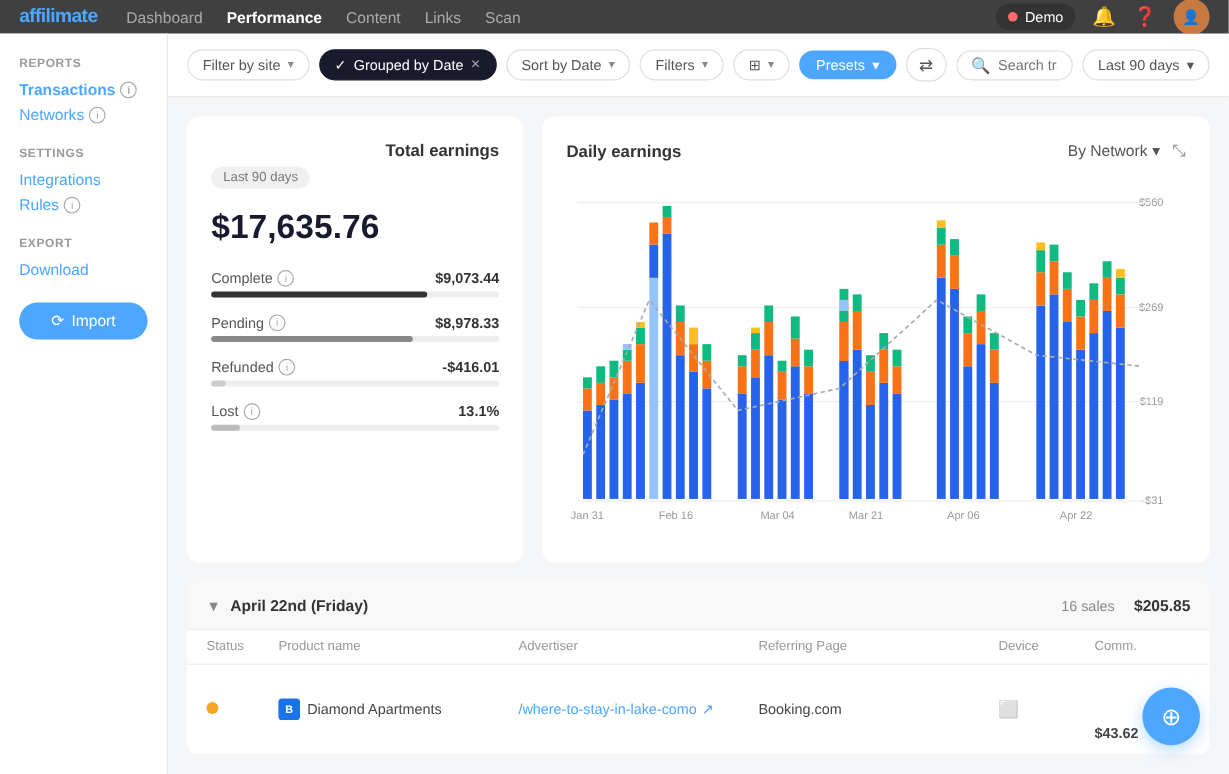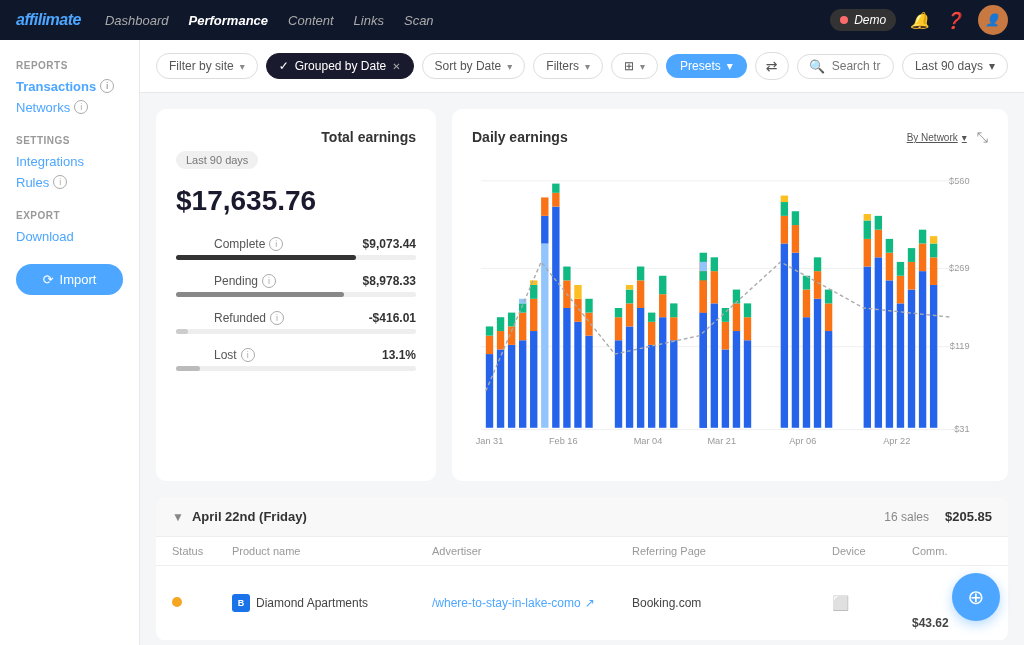--- a/index.html
+++ b/index.html
@@ -1,38 +1,38 @@
 <!DOCTYPE html>
 <html><head>
   <meta charset="utf-8">
   <style>
     * { box-sizing: border-box; margin: 0; padding: 0; }
     body { font-family: -apple-system, BlinkMacSystemFont, 'Segoe UI', sans-serif; background: #f5f6f8; color: #333; font-size: 13px; }
 
     
-    .navbar { background: #0f172a; display: flex; align-items: center; height: 40px; padding: 0 16px; gap: 24px; font-style: italic; }
+    .navbar { background: #404040; display: flex; align-items: center; height: 28px; padding: 0 16px; gap: 24px; }
     .navbar-brand { color: #fff; font-weight: 700; font-size: 16px; letter-spacing: -0.5px; }
     .navbar-brand span { color: #4da6ff; }
     .nav-links { display: flex; gap: 20px; flex: 1; }
     .nav-link { color: #aaa; font-size: 13px; text-decoration: none; cursor: pointer; }
     .nav-link.active { color: #fff; font-weight: 600; }
     .nav-right { display: flex; align-items: center; gap: 14px; }
     .demo-badge { background: #333; color: #fff; font-size: 12px; padding: 4px 10px; border-radius: 12px; display: flex; align-items: center; gap: 6px; }
     .demo-dot { width: 8px; height: 8px; background: #ff6b6b; border-radius: 50%; }
     .nav-icon { color: #aaa; font-size: 16px; cursor: pointer; }
     .avatar { width: 30px; height: 30px; border-radius: 50%; background: #c87941; display: flex; align-items: center; justify-content: center; color: #fff; font-size: 12px; cursor: pointer; overflow: hidden; }
 
     
     .layout { display: flex; min-height: calc(100vh - 44px); }
 
     
     .sidebar { width: 140px; background: #fff; padding: 20px 16px; border-right: 1px solid #e8e8e8; flex-shrink: 0; }
     .sidebar-section { margin-bottom: 20px; }
     .sidebar-section-title { font-size: 10px; font-weight: 700; color: #999; text-transform: uppercase; letter-spacing: 0.5px; margin-bottom: 8px; }
-    .sidebar-item { font-size: 13px; color: #4da6ff; cursor: pointer; margin-bottom: 6px; display: flex; align-items: flex-start; gap: 4px; }
+    .sidebar-item { font-size: 13px; color: #4da6ff; cursor: pointer; margin-bottom: 6px; display: flex; align-items: center; gap: 4px; }
     .sidebar-item.active { font-weight: 600; }
     .sidebar-info { display: inline-block; width: 14px; height: 14px; border-radius: 50%; border: 1px solid #aaa; color: #aaa; font-size: 9px; text-align: center; line-height: 13px; }
 
     
     .main { flex: 1; padding: 0; overflow: hidden; }
 
     
     .toolbar { background: #fff; padding: 12px 16px; border-bottom: 1px solid #e8e8e8; display: flex; align-items: center; gap: 8px; flex-wrap: wrap; }
     .btn-filter { border: 1px solid #ddd; background: #fff; padding: 5px 12px; border-radius: 20px; font-size: 12px; cursor: pointer; display: flex; align-items: center; gap: 6px; color: #555; }
     .btn-filter.active-filter { background: #1a1a2e; color: #fff; border-color: #1a1a2e; }
@@ -52,35 +52,35 @@
 
     
     .card { background: #fff; border-radius: 10px; padding: 20px; flex-shrink: 0; }
     .earnings-card { width: 280px; }
     .card-title { font-size: 14px; font-weight: 600; color: #333; margin-bottom: 6px; text-align: right; }
     .card-subtitle { display: inline-block; font-size: 11px; color: #777; background: #f0f0f0; padding: 3px 10px; border-radius: 12px; margin-bottom: 16px; }
     .big-number { font-size: 28px; font-weight: 700; color: #1a1a2e; margin-bottom: 20px; }
 
     .metric-row { margin-bottom: 14px; }
     .metric-header { display: flex; justify-content: space-between; align-items: center; margin-bottom: 4px; }
-    .metric-label { font-size: 12px; color: #555; display: flex; align-items: center; gap: 4px; margin-left: 38px; }
+    .metric-label { font-size: 12px; color: #555; display: flex; align-items: center; gap: 4px; }
     .metric-value { font-size: 12px; font-weight: 600; color: #333; }
     .progress-bar-bg { height: 5px; background: #eee; border-radius: 3px; }
     .progress-bar-fill { height: 5px; border-radius: 3px; }
     .bar-complete { background: #333; width: 75%; }
     .bar-pending { background: #888; width: 70%; }
     .bar-refunded { background: #ccc; width: 5%; }
     .bar-lost { background: #bbb; width: 10%; }
 
     
     .chart-card { flex: 1; position: relative; }
-    .chart-header { display: flex; justify-content: space-between; align-items: flex-start; margin-bottom: 12px; }
+    .chart-header { display: flex; justify-content: space-between; align-items: center; margin-bottom: 12px; }
     .chart-title { font-size: 14px; font-weight: 600; }
     .chart-controls { display: flex; align-items: center; gap: 10px; }
-    .by-network-btn { font-size: 10px; color: #555; cursor: pointer; display: flex; align-items: center; gap: 4px; border: none; background: none; text-decoration: underline; }
+    .by-network-btn { font-size: 13px; color: #555; cursor: pointer; display: flex; align-items: center; gap: 4px; border: none; background: none; }
     .expand-icon { color: #888; font-size: 14px; cursor: pointer; }
 
     
     .table-section { background: #fff; border-radius: 10px; overflow: hidden; }
     .group-header { display: flex; align-items: center; padding: 12px 16px; background: #f8f8f8; border-bottom: 1px solid #eee; cursor: pointer; }
     .group-chevron { color: #888; font-size: 12px; margin-right: 8px; }
     .group-date { font-size: 13px; font-weight: 600; color: #333; flex: 1; }
     .group-count { font-size: 12px; color: #888; margin-right: 16px; }
     .group-amount { font-size: 13px; font-weight: 600; color: #333; }
 

